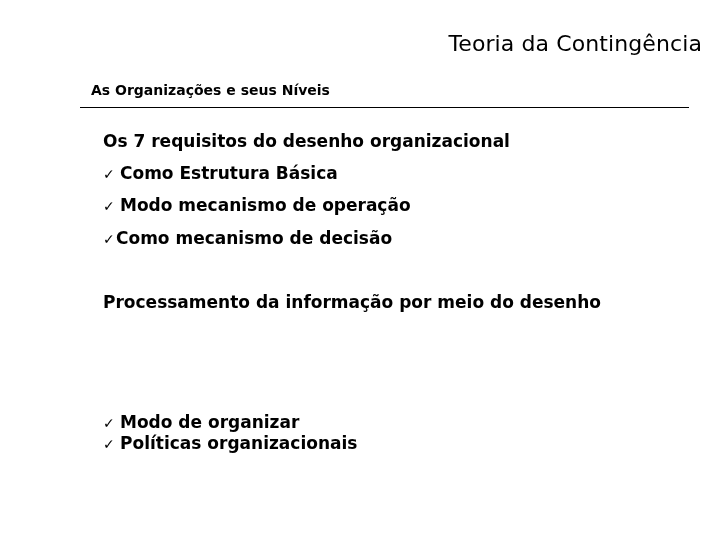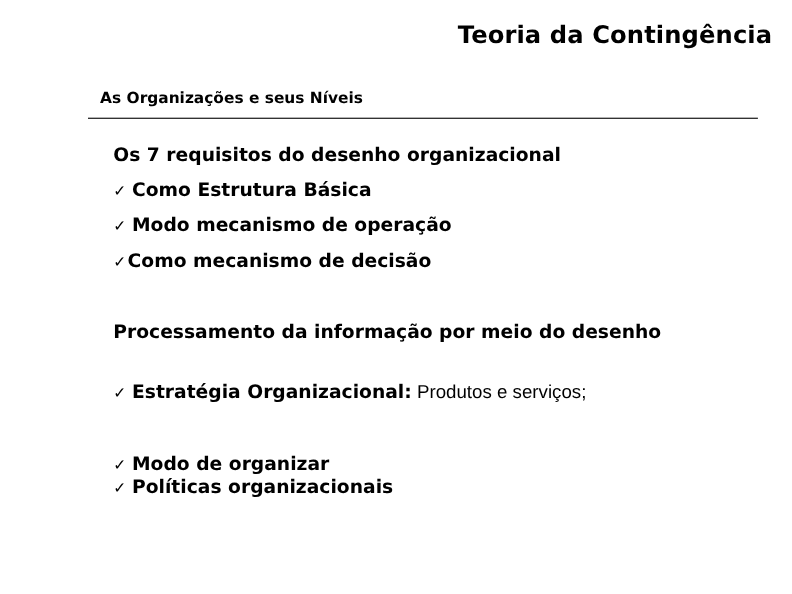--- a/index.html
+++ b/index.html
@@ -11,23 +11,23 @@
       width: 720px;
       height: 540px;
       position: relative;
       overflow: hidden;
       font-family: "DejaVu Sans", "Liberation Sans", sans-serif;
       color: #000000;
     }
     .slide-title {
       position: absolute;
       right: 18px;
-      top: 20px;
+      top: 31px;
       font-size: 22px;
-      font-weight: bold;
+      font-weight: normal;
       letter-spacing: 0.1px;
       white-space: nowrap;
     }
     .section-heading {
       position: absolute;
       left: 91px;
       top: 82px;
       font-size: 14px;
       font-weight: bold;
       white-space: nowrap;
@@ -101,23 +101,20 @@
 
   <div class="line" style="top:227px;">
     <span class="check tight">✓</span><span>Como mecanismo de decisão</span>
   </div>
 
   <div class="para" style="top:291px;">
     <div>Processamento da informação por meio do desenho</div>
   </div>
 
   <div class="para-normal" style="top:345px;">
-    <div>
-      <span class="check" style="font-weight:normal;">✓</span><span style="font-weight:bold;">Estratégia Organizacional:</span><span class="normal"> Produtos e serviços;</span>
-    </div>
   </div>
 
   <div class="line" style="top:411px;">
     <span class="check">✓</span><span>Modo de organizar</span>
   </div>
 
   <div class="line" style="top:432px;">
     <span class="check">✓</span><span>Políticas organizacionais</span>
   </div>
 

